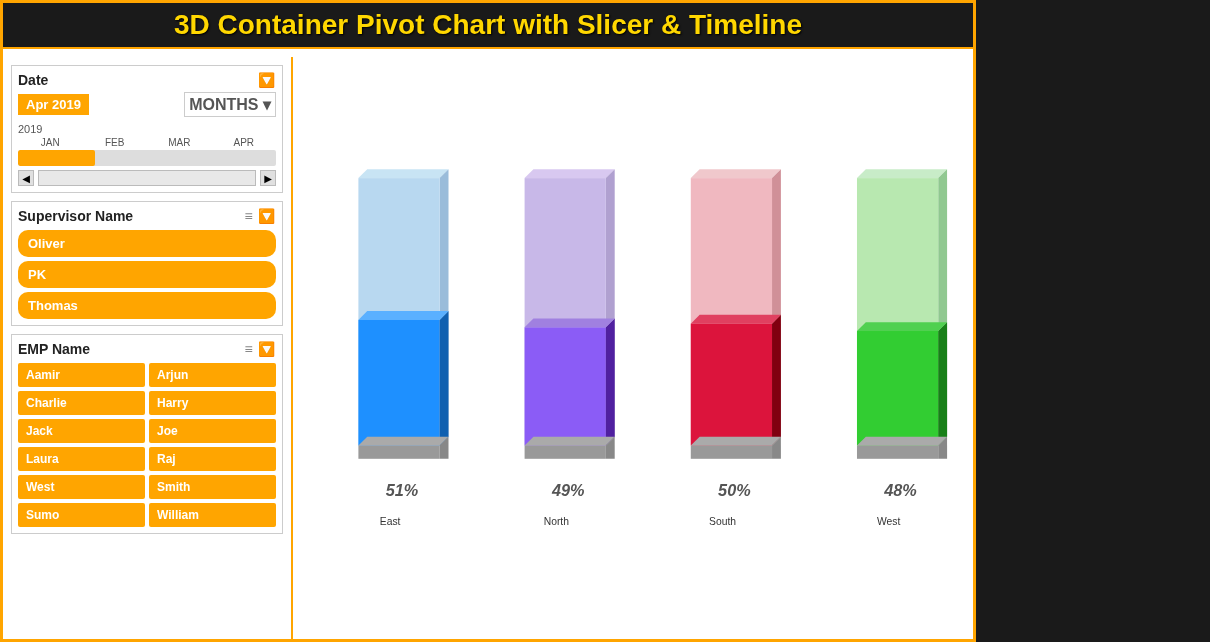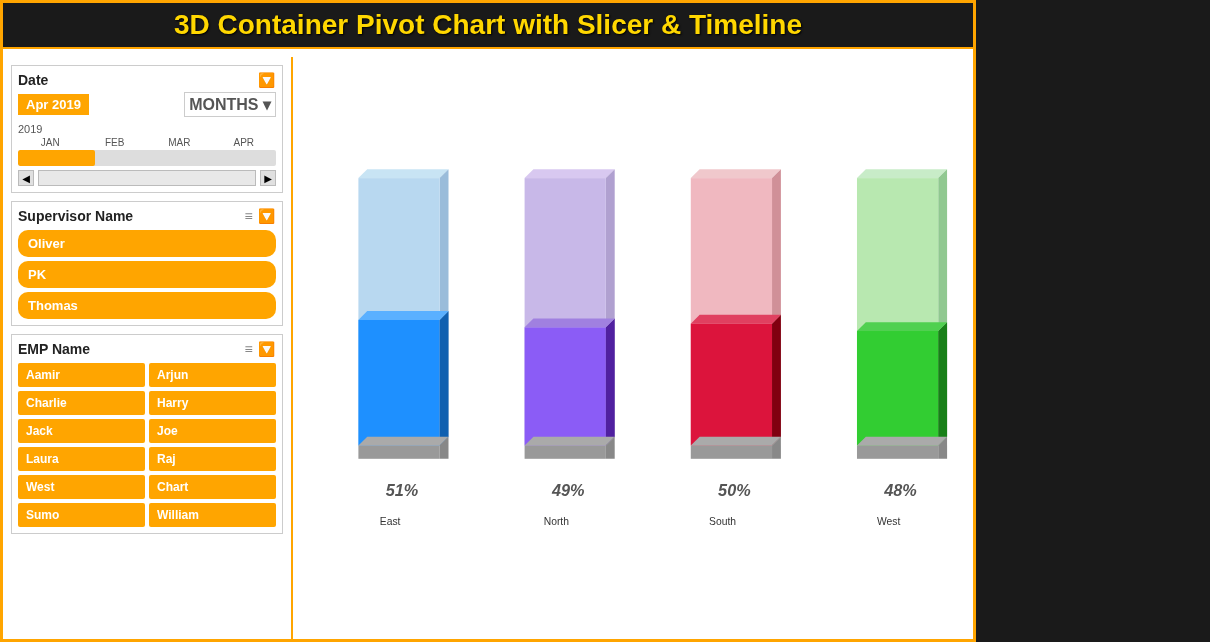--- a/index.html
+++ b/index.html
@@ -259,21 +259,21 @@
         <div class="emp-grid">
           <div class="emp-item">Aamir</div>
           <div class="emp-item">Arjun</div>
           <div class="emp-item">Charlie</div>
           <div class="emp-item">Harry</div>
           <div class="emp-item">Jack</div>
           <div class="emp-item">Joe</div>
           <div class="emp-item">Laura</div>
           <div class="emp-item">Raj</div>
           <div class="emp-item">West</div>
-          <div class="emp-item">Chart</div>
+          <div class="emp-item">Smith</div>
           <div class="emp-item">Sumo</div>
           <div class="emp-item">William</div>
         </div>
       </div>
 
     </div>
 
     <div class="chart-area">
       <svg width="100%" height="100%" viewBox="0 0 880 520">
 

